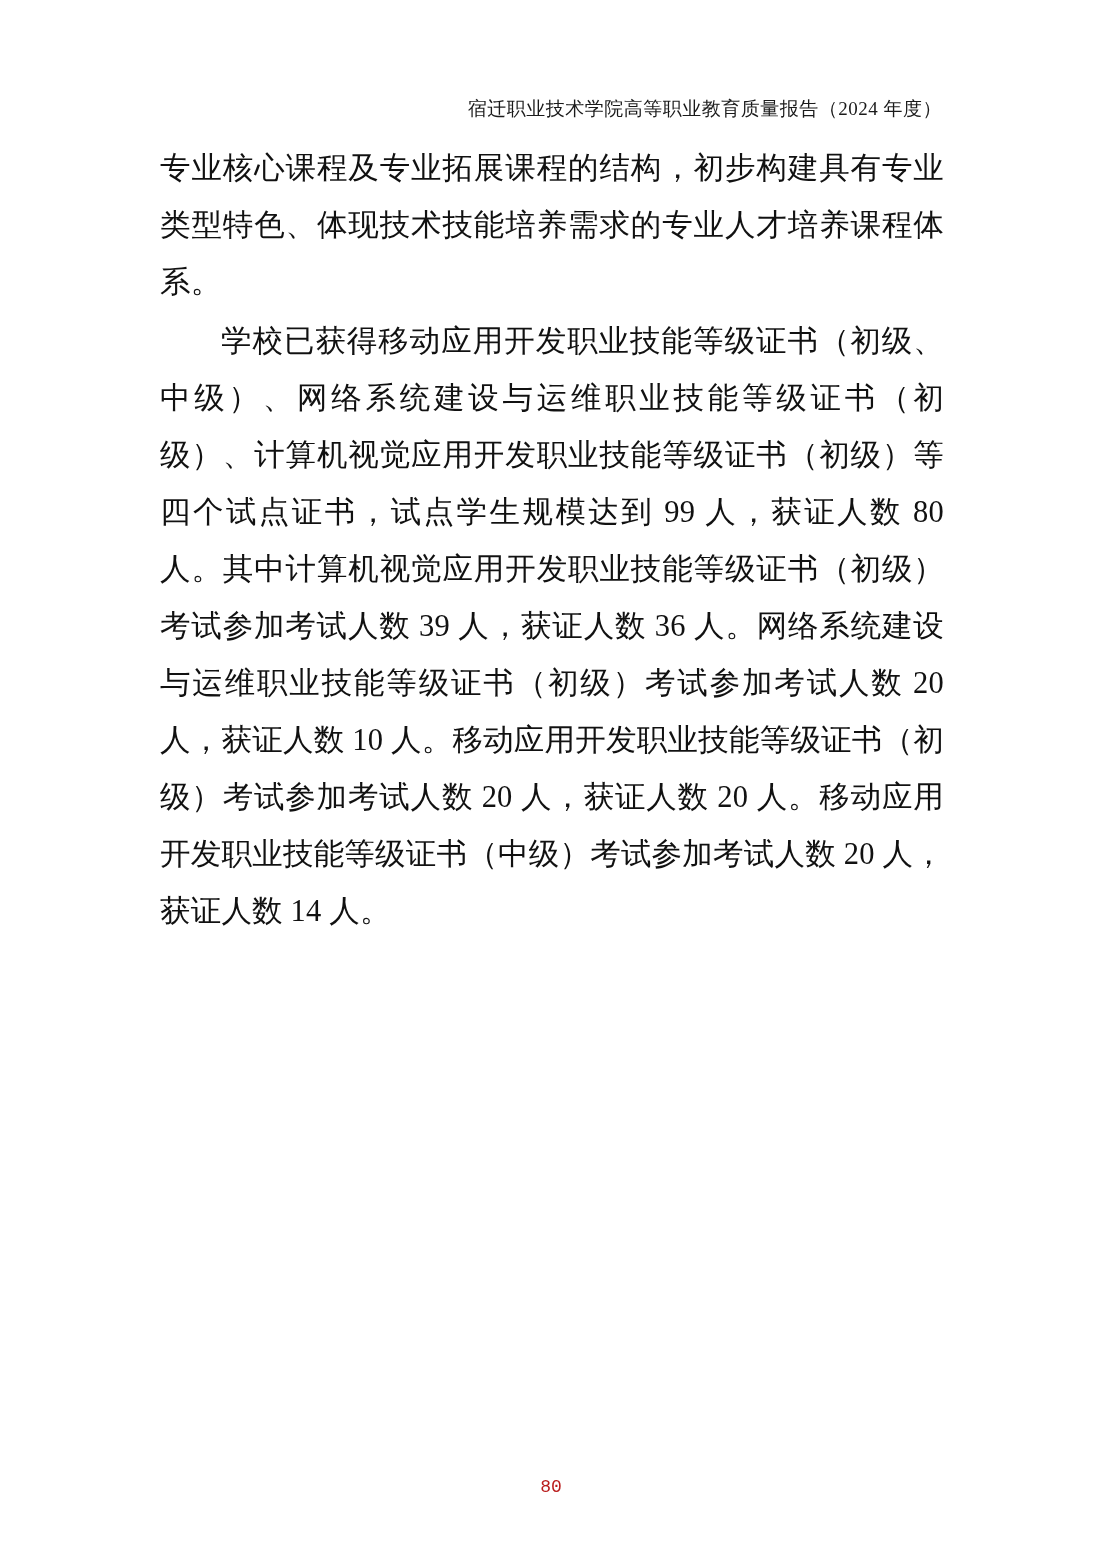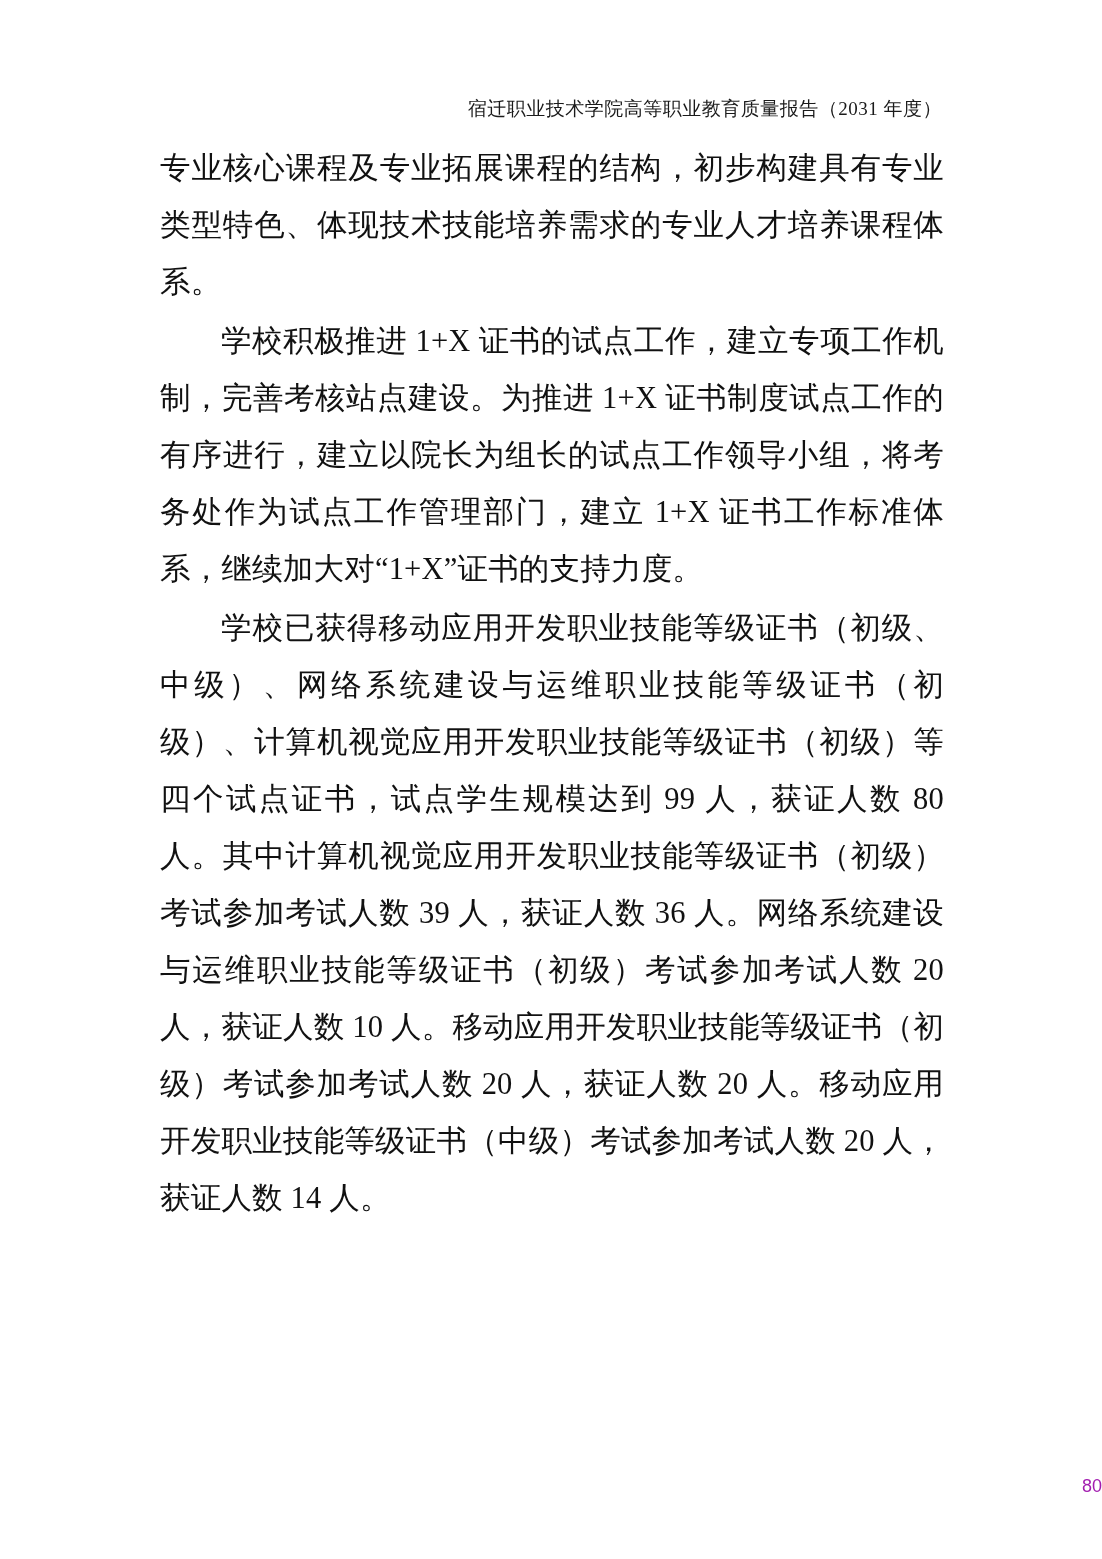--- a/index.html
+++ b/index.html
@@ -55,40 +55,39 @@
     font-weight: normal;
     text-indent: 61px;
     color: #111111;
   }
   .spacer-sm { height: 10px; }
   .page-number {
     position: absolute;
     bottom: 62px;
     left: 0;
     width: 100%;
-    text-align: right;
+    text-align: center;
     font-size: 18px;
-    color: #a21caf;
-    font-family: Liberation Sans, sans-serif;
+    color: #b91c1c;
+    font-family: Liberation Mono, monospace;
   }
 </style>
 </head>
 <body>
 
 <div class="page">
 
-  <div class="header">宿迁职业技术学院高等职业教育质量报告（2031 年度）</div>
+  <div class="header">宿迁职业技术学院高等职业教育质量报告（2024 年度）</div>
 
   <div class="content">
 
     <p class="body-text justify-strict">专业核心课程及专业拓展课程的结构，初步构建具有专业类型特色、体现技术技能培养需求的专业人才培养课程体系。</p>
 
 
 
-    <p class="body-text indent justify-strict">学校积极推进 1+X 证书的试点工作，建立专项工作机制，完善考核站点建设。为推进 1+X 证书制度试点工作的有序进行，建立以院长为组长的试点工作领导小组，将考务处作为试点工作管理部门，建立 1+X 证书工作标准体系，继续加大对“1+X”证书的支持力度。</p>
 
     <p class="body-text indent justify-strict">学校已获得移动应用开发职业技能等级证书（初级、中级）、网络系统建设与运维职业技能等级证书（初级）、计算机视觉应用开发职业技能等级证书（初级）等四个试点证书，试点学生规模达到 99 人，获证人数 80 人。其中计算机视觉应用开发职业技能等级证书（初级）考试参加考试人数 39 人，获证人数 36 人。网络系统建设与运维职业技能等级证书（初级）考试参加考试人数 20 人，获证人数 10 人。移动应用开发职业技能等级证书（初级）考试参加考试人数 20 人，获证人数 20 人。移动应用开发职业技能等级证书（中级）考试参加考试人数 20 人，获证人数 14 人。</p>
 
     <div class="spacer-sm"></div>
 
   </div>
 
   <div class="page-number">80</div>
 
 </div>

